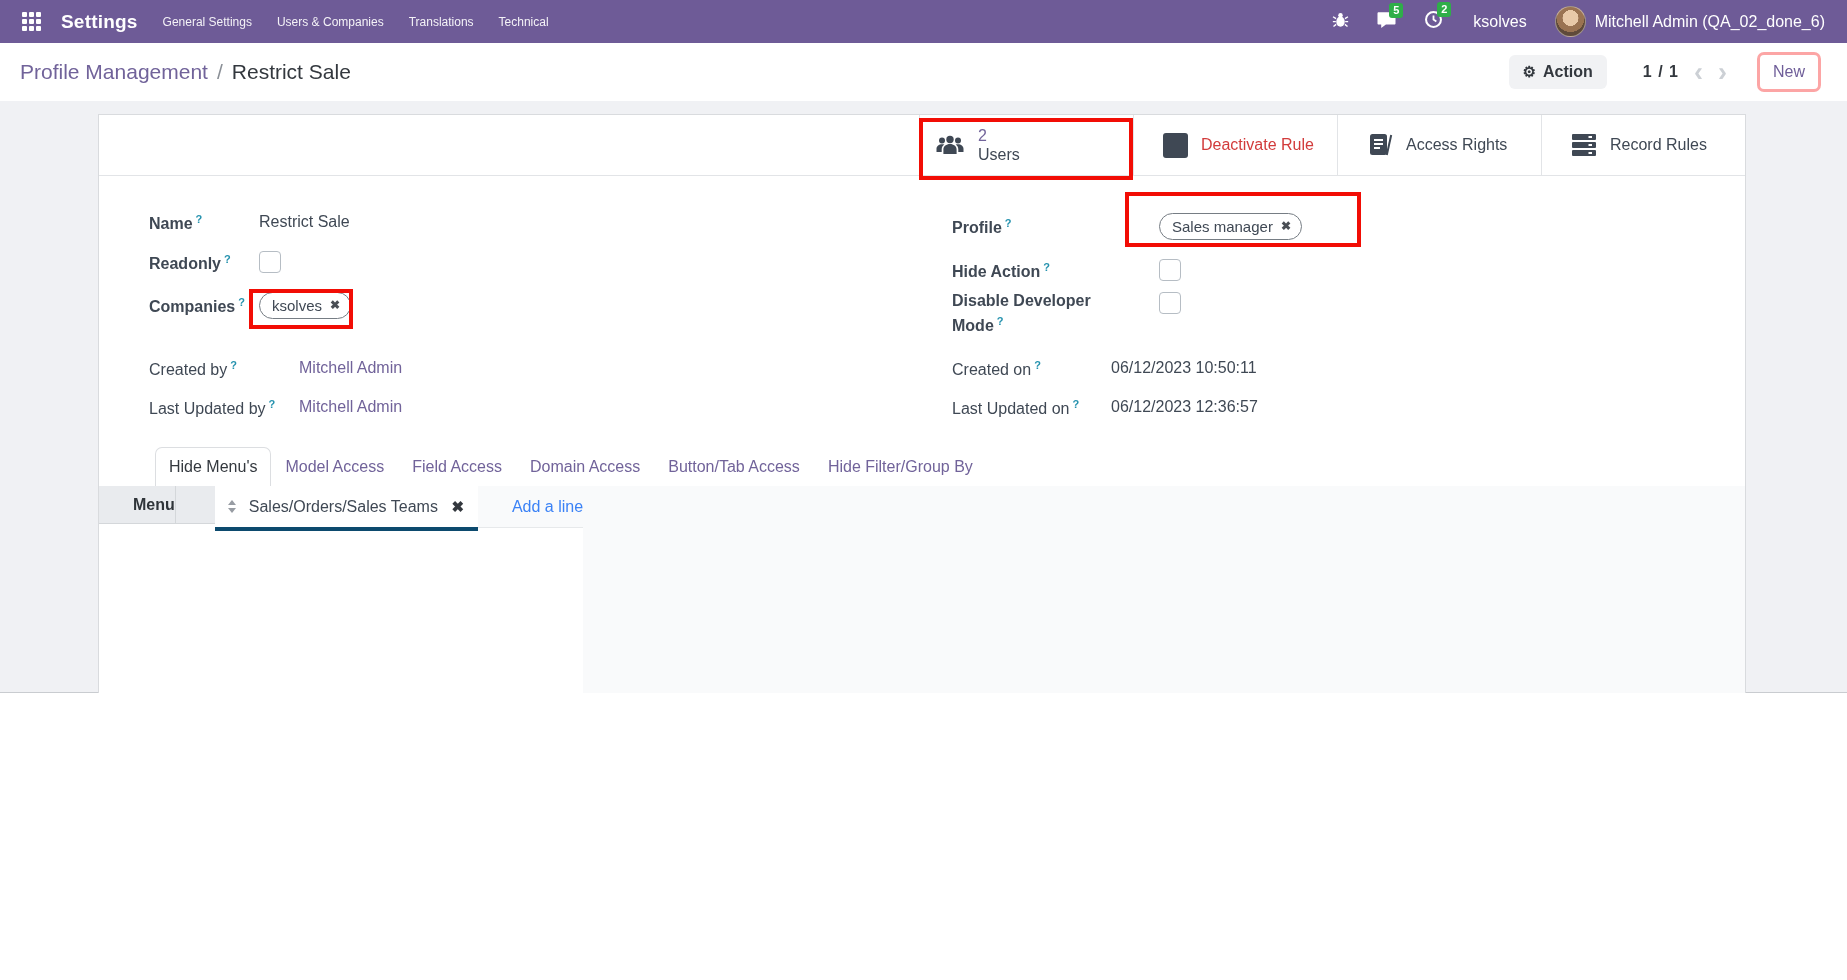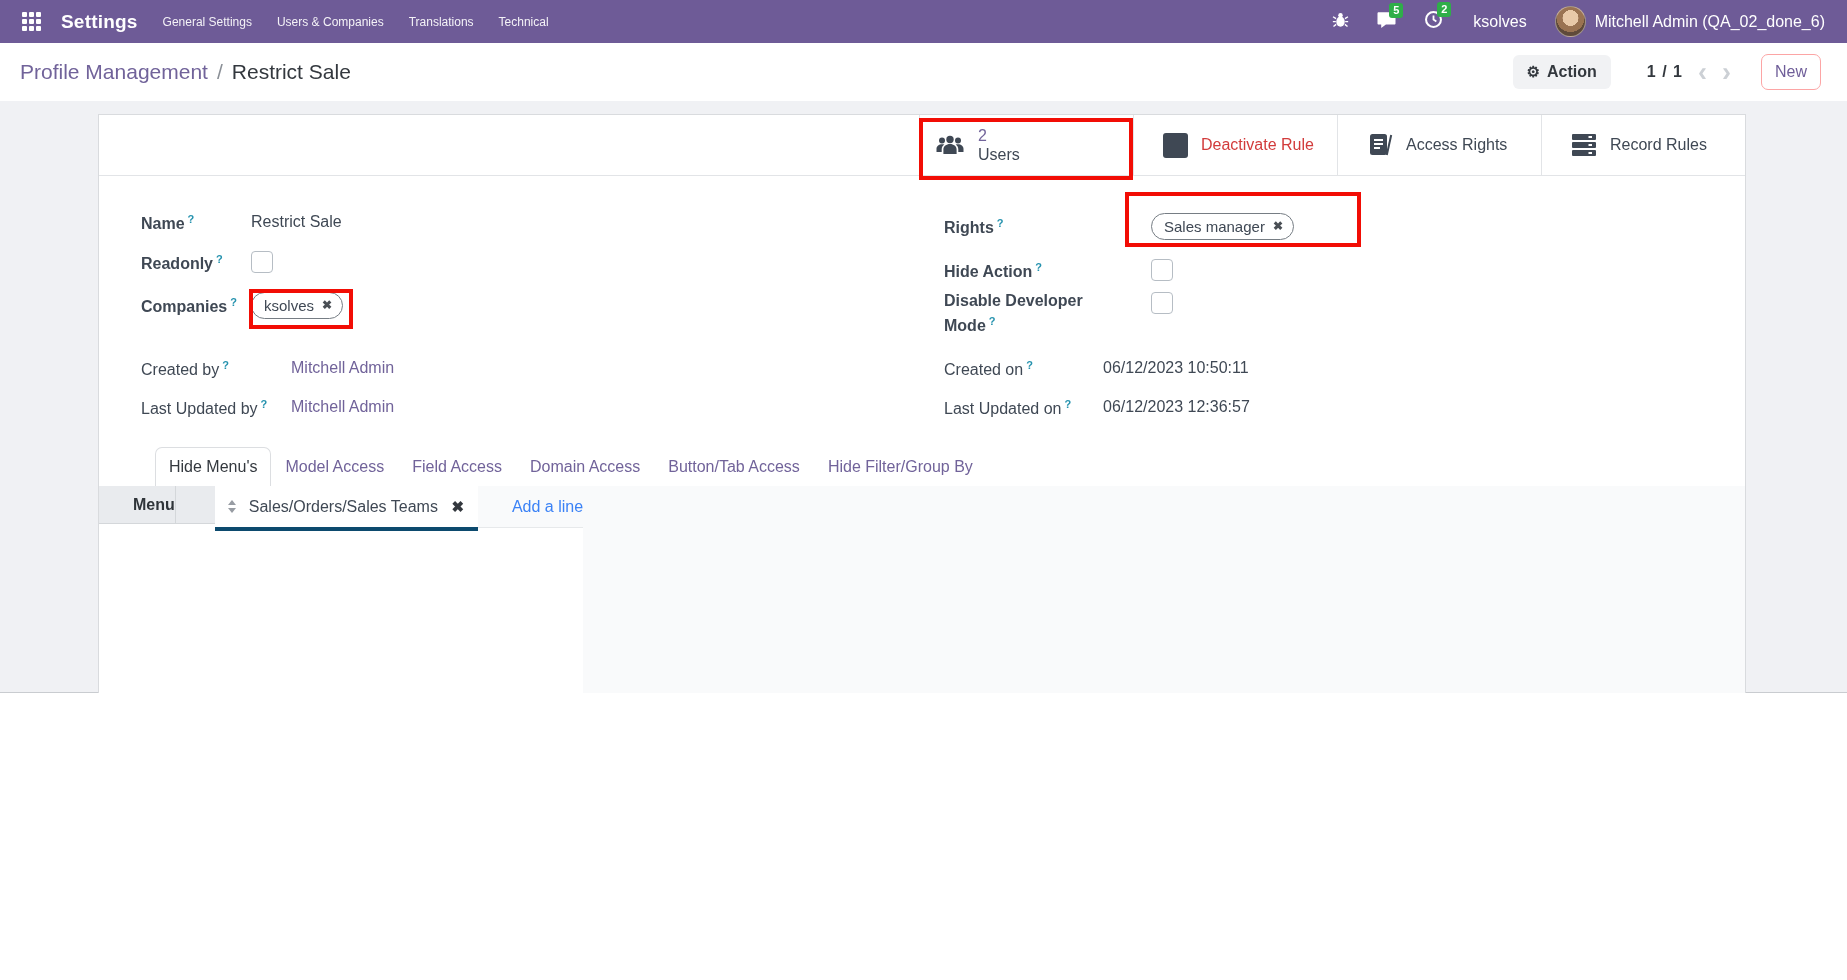--- a/index.html
+++ b/index.html
@@ -47,21 +47,21 @@
   .cp-right { margin-left:auto; display:flex; align-items:center; }
   .action-btn {
     border:none; background:#f1f2f4; border-radius:6px; padding:8px 14px;
     font-family:inherit; font-size:16px; font-weight:700; color:#33383e;
     display:flex; align-items:center; gap:7px;
   }
   .gear { font-size:15px; }
   .pager { margin-left:36px; font-size:16px; font-weight:600; color:#33383e; letter-spacing:1px; }
   .chev { color:#ccd0d5; font-size:27px; font-weight:700; line-height:20px; margin-left:15px; user-select:none; }
   .new-btn {
-    margin-left:30px; background:#fff; border:1px solid #fca5a5; color:#6f5e99;
+    margin-left:30px; background:#fff; border:3px solid #fca5a5; color:#6f5e99;
     border-radius:7px; padding:8px 13px; font-family:inherit; font-size:16px; font-weight:500;
   }
 
   
   .content {
     position:relative; height:592px; background:#f0f1f4;
     border-bottom:1px solid #c9ccd0; padding:13px 0 0 98px;
   }
   .sheet {
     width:1648px; height:579px; background:#fff;
@@ -80,21 +80,21 @@
   .box-btn .stack { display:flex; flex-direction:column; line-height:19px; }
   .users-count { color:#71639a; }
   .danger-text { color:#d23b3b; }
   .sq-icon { width:25px; height:25px; background:#3f4854; border-radius:3px; flex:none; }
   .box-btn svg { flex:none; }
 
   
   .form { height:271px; flex:none; display:flex; padding:26px 40px 0 42px; font-size:16px; }
   .fcol-left { width:803px; flex:none; }
   .fcol-right { flex:1; }
-  .frow { display:flex; align-items:center; }
+  .frow { display:flex; align-items:center;margin-left:8px; }
   .h40 { min-height:40px; } .h46 { min-height:46px; } .h48 { min-height:48px; } .h58 { min-height:58px; } .h39 { min-height:39px; }
   .flabel { flex:none; font-weight:700; color:#3f4854; padding-right:10px; line-height:21px; }
   .fcol-left .ga .flabel { width:110px; }
   .fcol-left .gb .flabel { width:150px; font-weight:400; }
   .fcol-right .ga .flabel { width:207px; }
   .fcol-right .ga .flabel.narrow { padding-right:57px; }
   .fcol-right .gb .flabel { width:159px; font-weight:400; }
   .group-b { margin-top:20px; }
   sup.help { color:#2592ae; font-size:11px; font-weight:700; margin-left:3px; }
   .fvalue { color:#3f4854; }
@@ -302,21 +302,21 @@
             <div class="frow h39">
               <span class="flabel" data-interactable="false"><span>Last Updated by</span><sup class="help" data-interactable="false">?</sup></span>
               <span class="fvalue link" data-interactable="true">Mitchell Admin</span>
             </div>
           </div>
         </div>
 
         <div class="fcol-right">
           <div class="ga">
             <div class="frow h48">
-              <span class="flabel" data-interactable="false"><span>Rights</span><sup class="help" data-interactable="false">?</sup></span>
+              <span class="flabel" data-interactable="false"><span>Profile</span><sup class="help" data-interactable="false">?</sup></span>
               <span class="tag" data-interactable="false">
                 <span data-interactable="false">Sales manager</span>
                 <button class="x" data-interactable="true">✖</button>
               </span>
             </div>
             <div class="frow h40">
               <span class="flabel" data-interactable="false"><span>Hide Action</span><sup class="help" data-interactable="false">?</sup></span>
               <span class="checkbox" data-interactable="true"></span>
             </div>
             <div class="frow h58 top">

